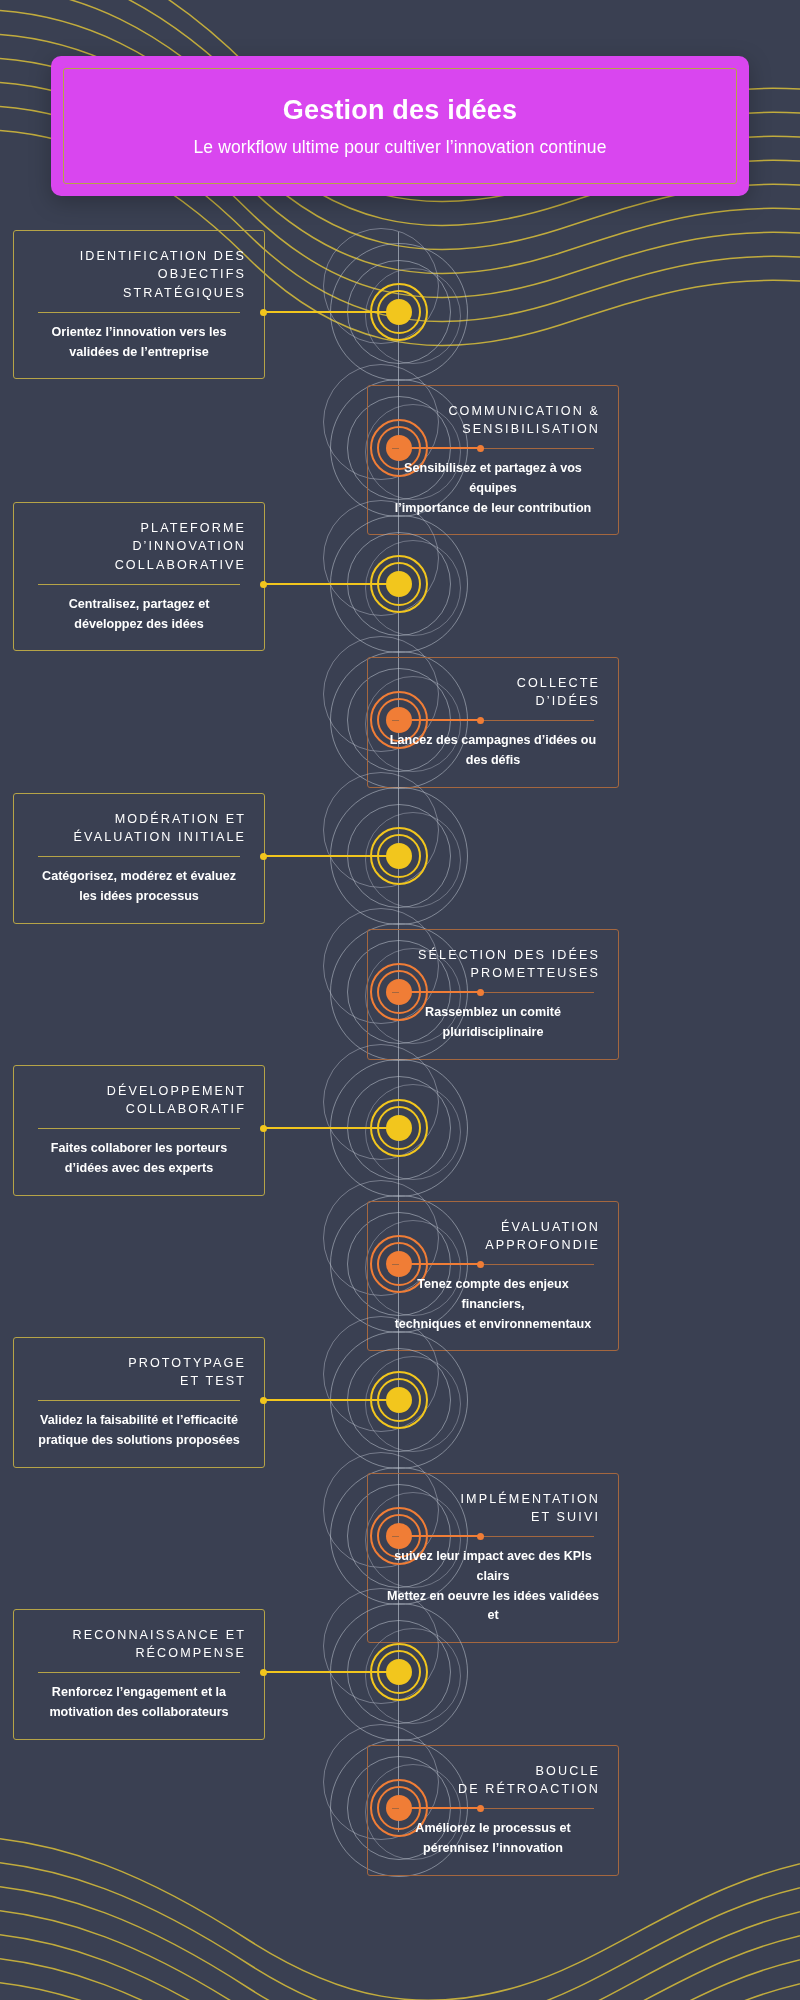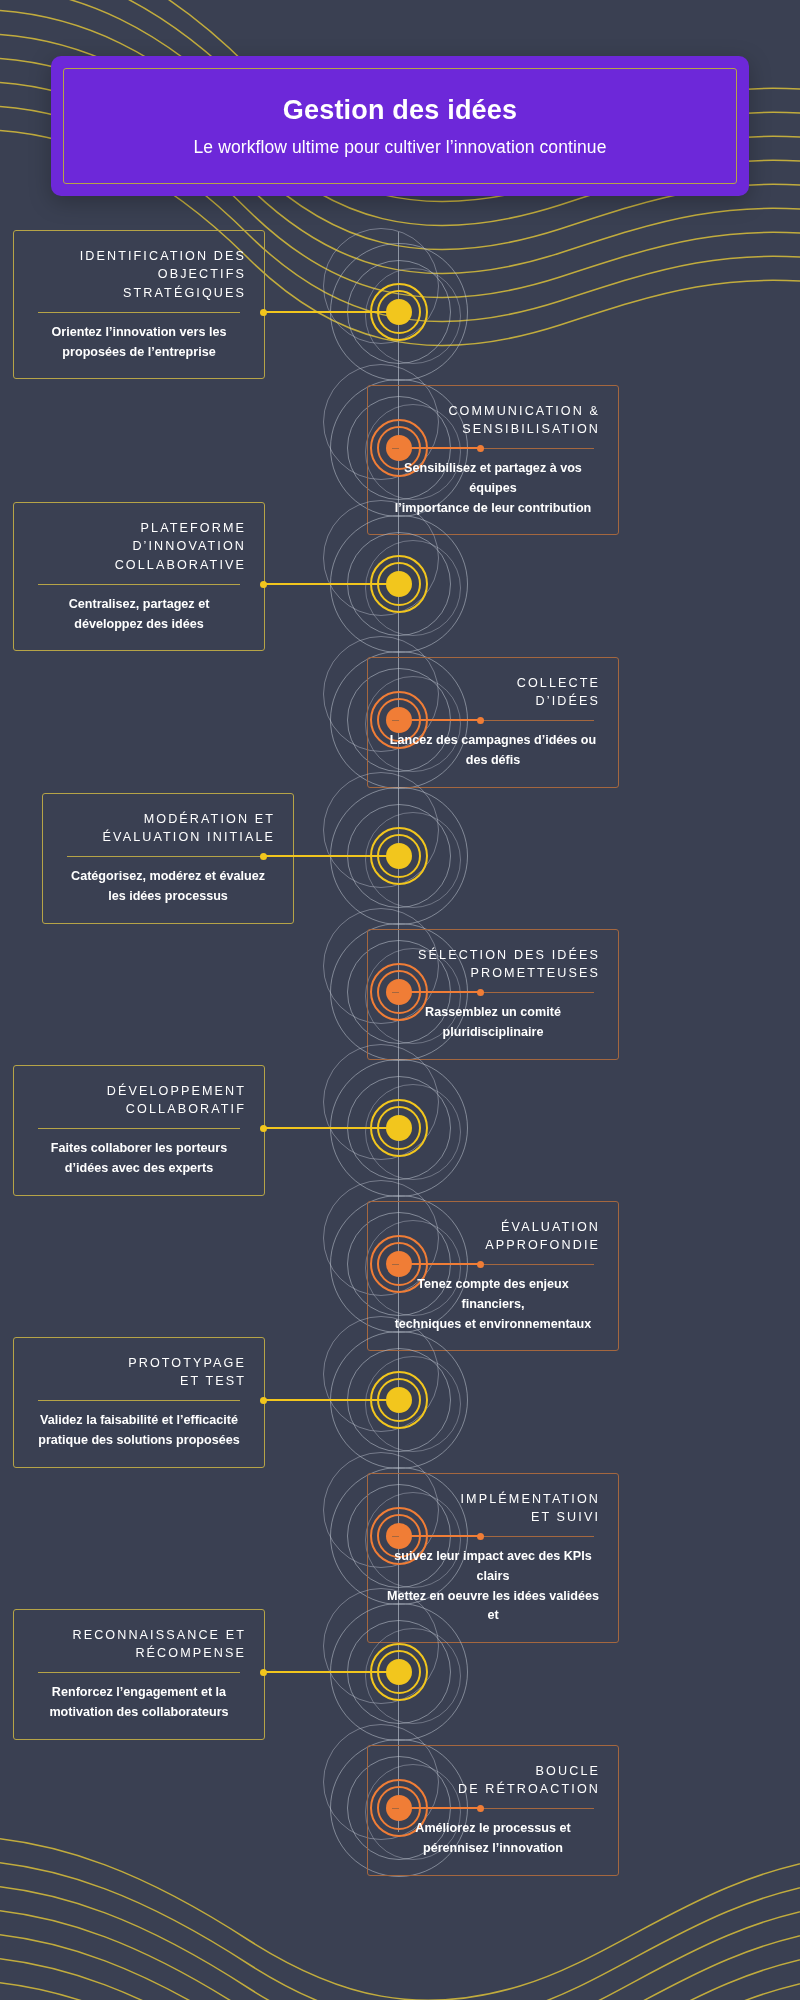--- a/index.html
+++ b/index.html
@@ -11,21 +11,21 @@
     position:relative;
   }
   #root{position:relative;width:800px;height:2000px;overflow:hidden;}
 
   
   .waves{position:absolute;left:0;top:0;width:800px;height:2000px;pointer-events:none;}
 
   
   .header-wrap{
     position:absolute;left:51px;top:56px;width:698px;height:140px;
-    background:#6d28d9;border-radius:10px;
+    background:#d946ef;border-radius:10px;
     box-shadow:0 6px 22px rgba(0,0,0,.25);
   }
   .header-inner{
     position:absolute;left:12px;top:12px;right:12px;bottom:12px;
     border:1.2px solid #b6a447;border-radius:3px;
     display:flex;flex-direction:column;align-items:center;justify-content:center;
   }
   .header-title{
     color:#ffffff;font-size:27px;font-weight:bold;letter-spacing:.2px;
     margin-bottom:11px;text-align:center;
@@ -131,21 +131,21 @@
         <div class="dot"></div>
       </div>
       <div class="card left" style="--bc: #b6a447; top: 229.5px;">
         <div class="card-title">
           <div>IDENTIFICATION DES</div>
           <div>OBJECTIFS STRATÉGIQUES</div>
         </div>
         <div class="card-rule"></div>
         <div class="card-desc">
           <div>Orientez l’innovation vers les</div>
-          <div>proposées de l’entreprise</div>
+          <div>validées de l’entreprise</div>
         </div>
       </div>
       <div class="conn" style="--c: #f2c61d; background: rgb(242, 198, 29); top: 311px; left: 262px; width: 137px;">
         <div class="conn-dot" style="background: rgb(242, 198, 29); left: -2px;"></div>
       </div>
       <div class="node" style="top: 378px; --c: #f07d36;">
         <div class="ring ghost1"></div>
         <div class="ring ghostA"></div>
         <div class="ring ghostB"></div>
         <div class="ring ghost2"></div>
@@ -209,21 +209,21 @@
       </div>
       <div class="node" style="top: 786px; --c: #f2c61d;">
         <div class="ring ghost1"></div>
         <div class="ring ghostA"></div>
         <div class="ring ghostB"></div>
         <div class="ring ghost2"></div>
         <div class="ring r-outer"></div>
         <div class="ring r-mid"></div>
         <div class="dot"></div>
       </div>
-      <div class="card left" style="--bc: #b6a447; top: 792.5px; margin-left: 29px;">
+      <div class="card left" style="--bc: #b6a447; top: 792.5px;">
         <div class="card-title">
           <div>MODÉRATION ET</div>
           <div>ÉVALUATION INITIALE</div>
         </div>
         <div class="card-rule"></div>
         <div class="card-desc">
           <div>Catégorisez, modérez et évaluez</div>
           <div>les idées processus</div>
         </div>
       </div>

